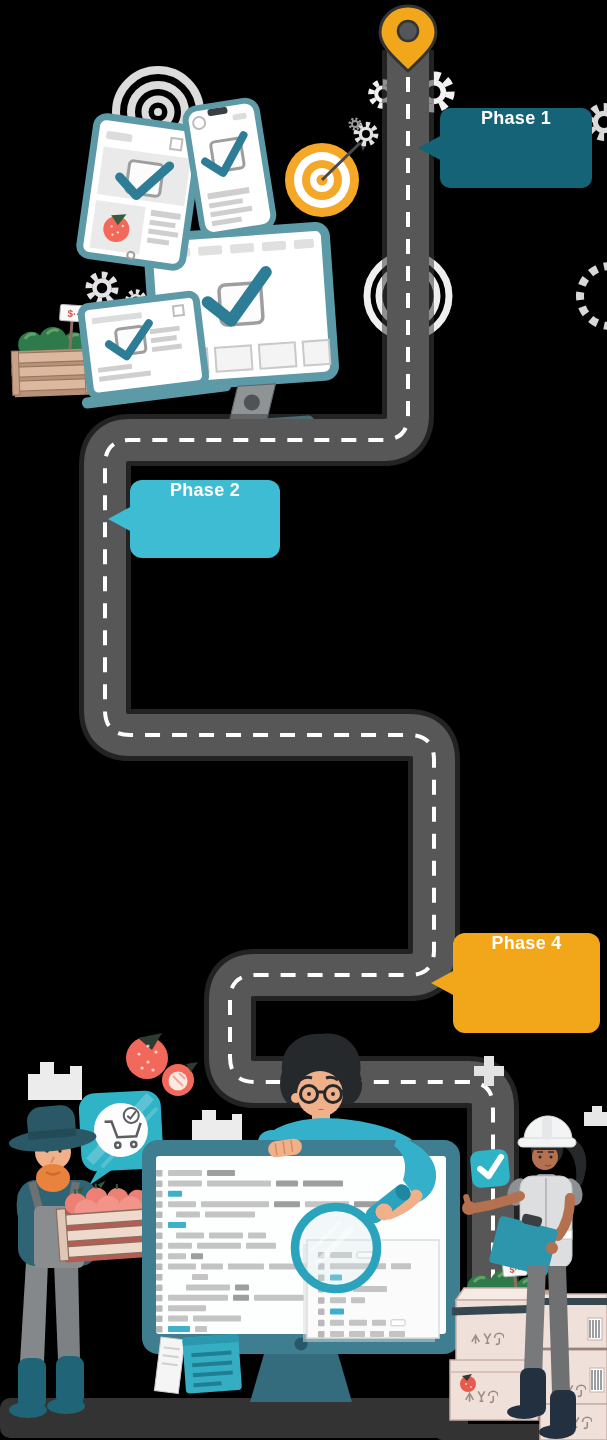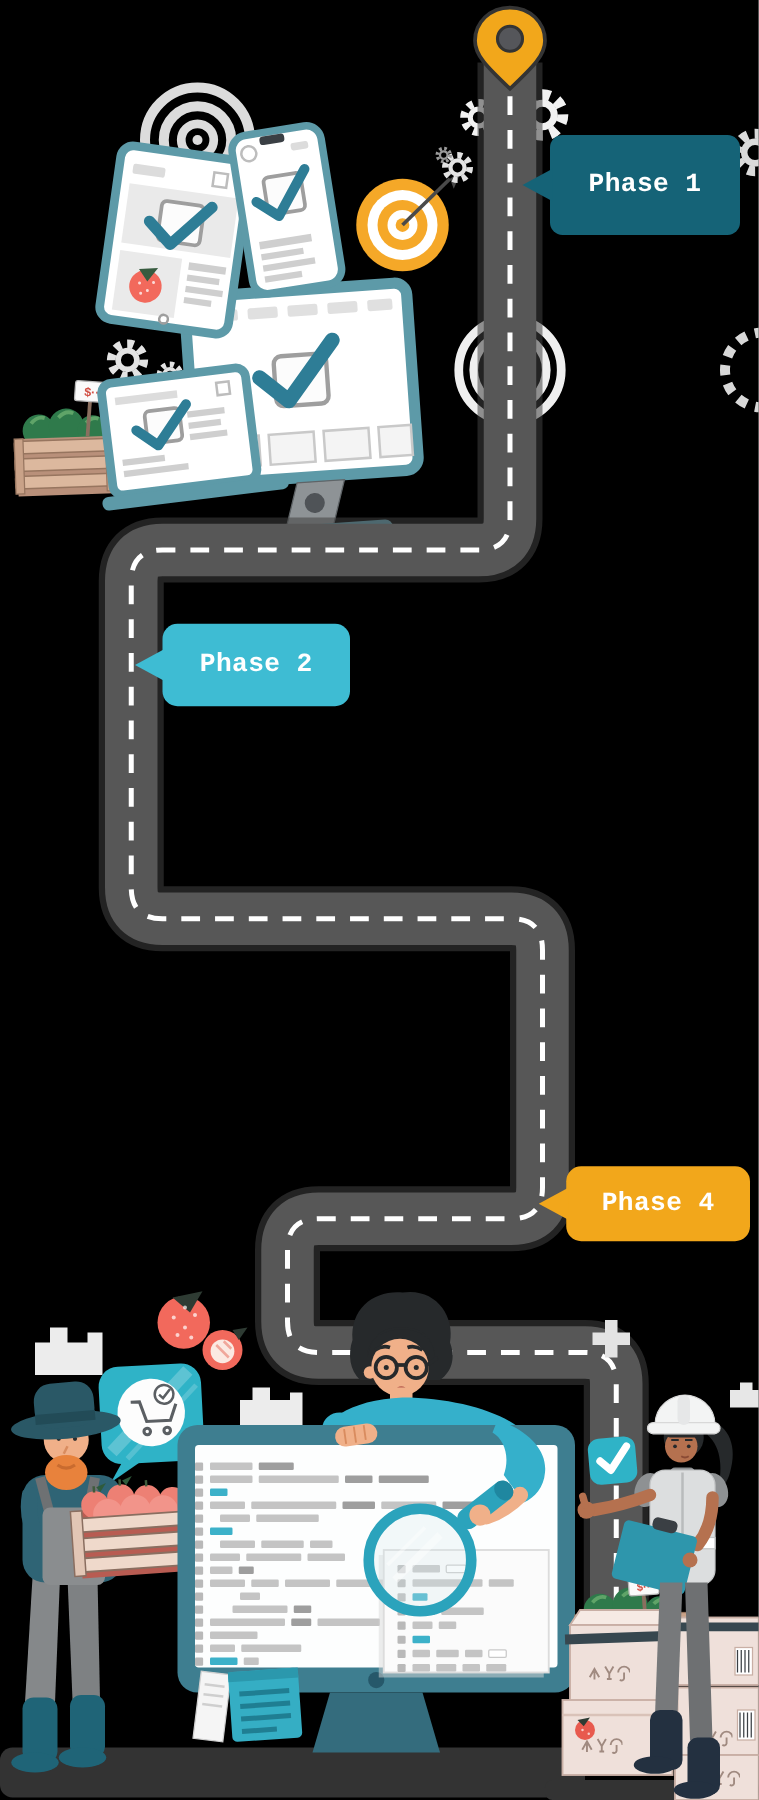--- a/index.html
+++ b/index.html
@@ -1,21 +1,21 @@
 <!DOCTYPE html>
 <html><head>
 <meta charset="utf-8">
 <style>
   html,body{margin:0;padding:0;}
   body{width:607px;height:1440px;overflow:hidden;font-family:"Liberation Sans",sans-serif;}
   #stage{position:relative;width:607px;height:1440px;background:#000;}
   #art{position:absolute;left:0;top:0;z-index:1;}
   .phase{position:absolute;display:flex;z-index:2;}
-  .phase .box{flex:1;display:flex;align-items:center;justify-content:center;
-    font-weight:700;font-size:21px;letter-spacing:.3px;font-family:Liberation Mono, monospace;}
+  .phase .box{flex:1;display:flex;justify-content:center;
+    font-weight:700;font-size:18px;letter-spacing:.3px;font-family:Liberation Sans, sans-serif;}
   .tail{position:absolute;top:50%;margin-top:-14px;width:24px;height:28px;}
   .tail-left{left:-22px;}
   .tail-right{right:-22px;}
   .r10{border-radius:10px;} .r12{border-radius:12px;} .r6{border-radius:6px;}
 </style>
 </head>
 <body>
 
 <div id="stage" style="background: rgb(0, 0, 0);">
 
@@ -545,31 +545,31 @@
 
   <div class="phase" style="left:440px;top:108px;width:152px;height:80px">
     <svg class="tail tail-left" viewBox="0 0 24 28">
         <polygon points="24,1 0,14 24,27" fill="#156377"></polygon>
       </svg>
     <div class="box r10" style="background: rgb(21, 99, 119); color: rgb(255, 255, 255);">
         <span>Phase 1</span>
       </div>
   </div>
 
-  <div class="phase" style="left:130px;top:499px;width:150px;height:66px">
+  <div class="phase" style="left:130px;top:480px;width:150px;height:78px">
     <svg class="tail tail-left" viewBox="0 0 24 28">
         <polygon points="24,1 0,14 24,27" fill="#3EBCD3"></polygon>
       </svg>
     <div class="box r12" style="background: rgb(62, 188, 211); color: rgb(255, 255, 255);">
         <span>Phase 2</span>
       </div>
   </div>
 
 
-  <div class="phase" style="left:453px;top:933px;width:147px;height:60px">
+  <div class="phase" style="left:453px;top:933px;width:147px;height:100px">
     <svg class="tail tail-left" viewBox="0 0 24 28">
         <polygon points="24,1 0,14 24,27" fill="#F2A71B"></polygon>
       </svg>
     <div class="box r12" style="background: rgb(242, 167, 27); color: rgb(255, 255, 255);">
         <span>Phase 4</span>
       </div>
   </div>
 
 </div>
 

